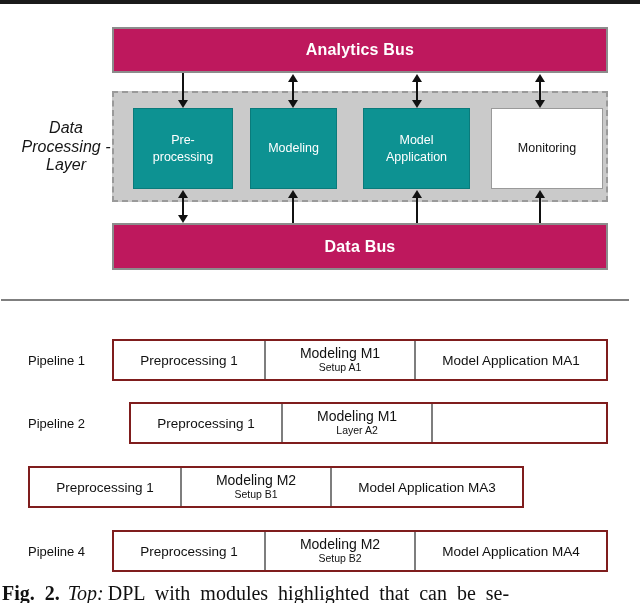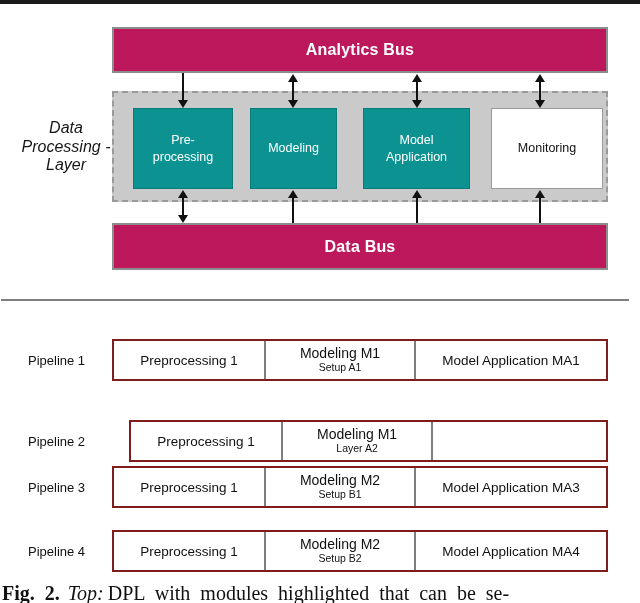--- a/index.html
+++ b/index.html
@@ -146,33 +146,32 @@
   <div class="pbox">
     <div class="pcell c1">Preprocessing 1</div>
     <div class="pcell c2">
       <div class="pmain">Modeling M1</div>
       <div class="psub">Setup A1</div>
     </div>
     <div class="pcell c3">Model Application MA1</div>
   </div>
 </div>
 
-<div class="abs prow" style="top:420px;gap:20px;">
+<div class="abs prow" style="top:402px;gap:20px;">
   <div class="plabel">Pipeline 2</div>
   <div class="pbox">
     <div class="pcell c1">Preprocessing 1</div>
     <div class="pcell c2">
       <div class="pmain">Modeling M1</div>
       <div class="psub">Layer A2</div>
     </div>
   </div>
 </div>
 
 <div class="abs prow" style="top:466px;">
-  <div class="plabel">Pipeline 3</div>
   <div class="pbox">
     <div class="pcell c1">Preprocessing 1</div>
     <div class="pcell c2">
       <div class="pmain">Modeling M2</div>
       <div class="psub">Setup B1</div>
     </div>
     <div class="pcell c3">Model Application MA3</div>
   </div>
 </div>
 

